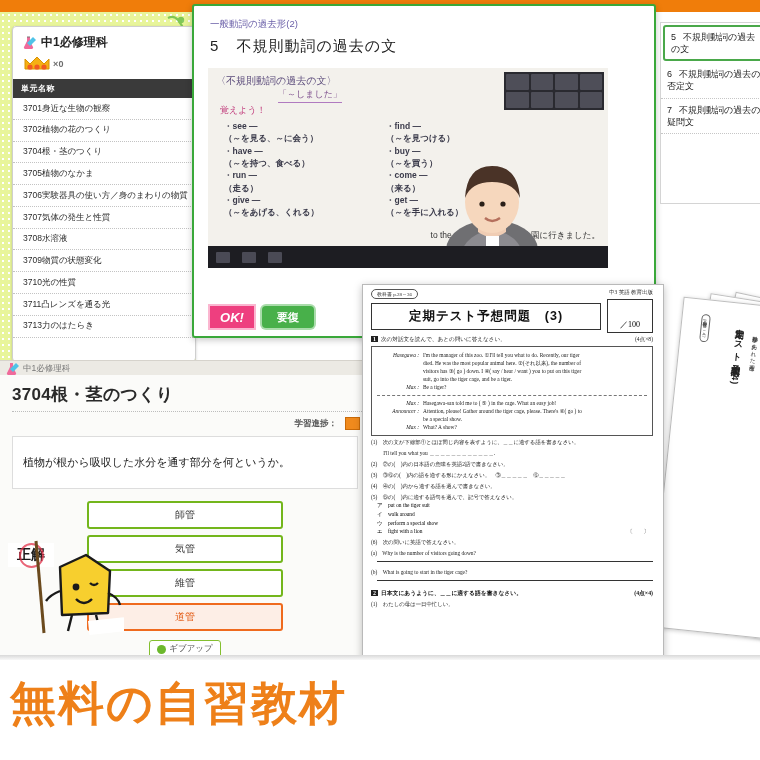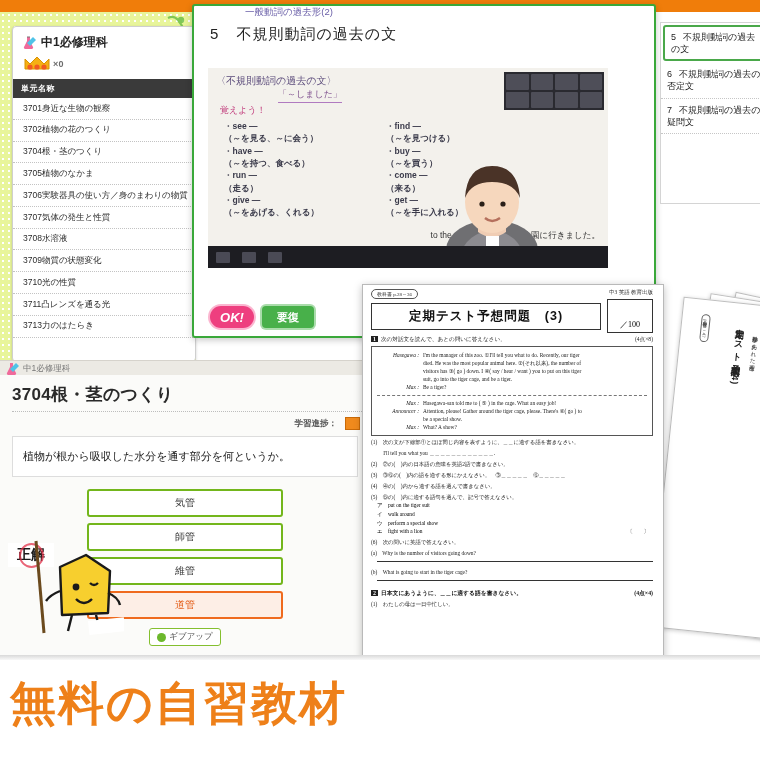--- a/index.html
+++ b/index.html
@@ -65,21 +65,21 @@
   .quiz-title-rule{
     margin:0 8px 0 12px;border-bottom:1px dotted #bdbdbd;height:1px;
   }
   .progress-line{
     display:flex;justify-content:flex-end;align-items:center;gap:8px;
     padding:5px 10px 0 0;font-size:8.5px;color:#555;font-weight:bold;
   }
   .progress-chip{width:13px;height:11px;background:#f08a1d;border:1px solid #c96a08;}
   .question-box{
     margin:6px 12px 0 12px;background:#ffffff;border:1px solid #dddddd;
-    padding:12px 10px;font-size:11px;color:#222;
+    padding:18px 10px;font-size:11px;color:#222;
   }
   .choices{margin:12px 0 0 0;display:flex;flex-direction:column;align-items:center;gap:6px;}
   .choice{
     width:192px;text-align:center;font-size:10px;color:#333;
     background:#ffffff;border:2px solid #73b61c;border-radius:3px;
     padding:5px 0;cursor:pointer;
   }
   .choice.correct{border-color:#ef6a1e;background:#fdeee6;color:#e2560e;}
   .giveup-wrap{display:flex;justify-content:center;margin-top:9px;}
   .giveup{
@@ -98,21 +98,21 @@
   .flag-label .ring{
     position:absolute;width:21px;height:21px;border:2px solid #e2324a;border-radius:50%;
     opacity:.75;
   }
   
   .lesson-win{
     position:absolute;left:192px;top:4px;width:460px;height:330px;
     background:#ffffff;border:2px solid #3aa83a;border-radius:3px;
     box-shadow:0 2px 7px rgba(0,0,0,.22);overflow:hidden;
   }
-  .lesson-sub{font-size:9.5px;color:#6a5fa8;padding:0 0 0 16px;margin-left:35px;}
+  .lesson-sub{font-size:9.5px;color:#6a5fa8;padding:12px 0 0 16px;}
   .lesson-h{font-size:15px;color:#222;padding:6px 0 6px 16px;letter-spacing:1px;}
   .lesson-h .num{margin-right:12px;}
   .video{
     position:absolute;left:14px;top:62px;width:400px;height:200px;
     background:#0ea5e9;overflow:hidden;
   }
   .wb{position:absolute;inset:0;background:#f3f1ec;}
   .wb-title{position:absolute;left:8px;top:6px;font-size:10px;color:#5a4a7a;}
   .wb-sub{position:absolute;left:70px;top:20px;font-size:9px;color:#7a4a8a;
           border-bottom:1px solid #b07ac0;padding-bottom:1px;}
@@ -128,21 +128,21 @@
   }
   .vid-btn{width:14px;height:11px;background:#4a4a55;border-radius:1px;cursor:pointer;}
   .tool-strip{
     position:absolute;right:4px;top:4px;width:96px;height:34px;background:#2a2a30;
     display:grid;grid-template-columns:repeat(4,1fr);grid-template-rows:1fr 1fr;
     gap:2px;padding:2px;
   }
   .tool-strip i{background:#4e4e58;border-radius:1px;display:block;}
   .ok-row{position:absolute;left:16px;bottom:8px;display:flex;align-items:center;gap:8px;}
   .ok-badge{
-    width:44px;height:22px;border-radius:11px;background:#ee3f7f;color:#fff;
+    width:44px;height:22px;border-radius:0;background:#ee3f7f;color:#fff;
     display:flex;align-items:center;justify-content:center;
     font-size:13px;font-weight:bold;font-style:italic;
     box-shadow:0 0 0 2px #fbb6d0;cursor:pointer;
   }
   .rev-badge{
     width:52px;height:22px;border-radius:4px;background:#48b04a;color:#fff;
     display:flex;align-items:center;justify-content:center;
     font-size:11px;font-weight:bold;
     box-shadow:0 0 0 2px #aadcab;cursor:pointer;
   }
@@ -281,22 +281,22 @@
 
 <div class="quiz">
   <div class="quiz-title">3704根・茎のつくり</div>
   <div class="quiz-title-rule"></div>
   <div class="progress-line">
     <span>学習進捗：</span>
     <span class="progress-chip"></span>
   </div>
   <div class="question-box">植物が根から吸収した水分を通す部分を何というか。</div>
   <div class="choices" id="choice-list">
+      <div class="choice">師管</div>
       <div class="choice">気管</div>
-      <div class="choice">師管</div>
       <div class="choice">維管</div>
       <div class="choice correct">道管</div>
     </div>
   <div class="giveup-wrap">
     <div class="giveup">
       <span class="dot"></span>
       <span>ギブアップ</span>
     </div>
   </div>
 </div>

